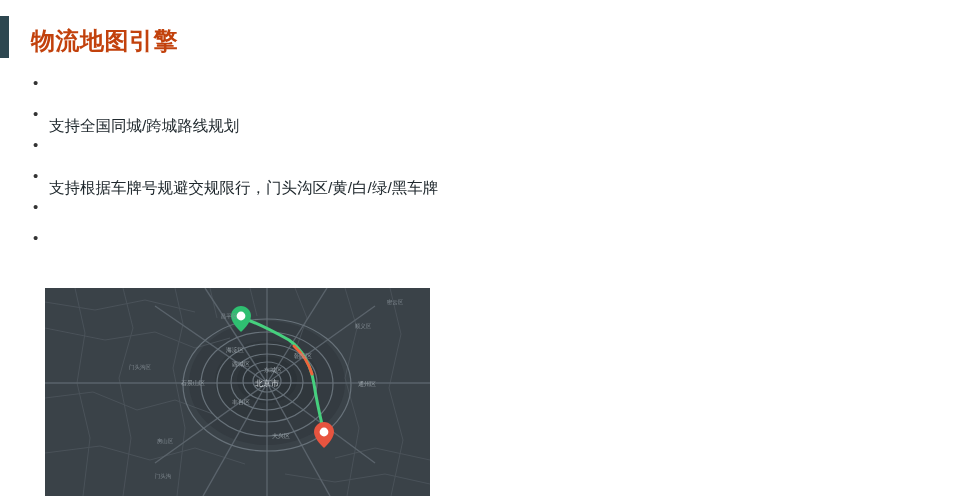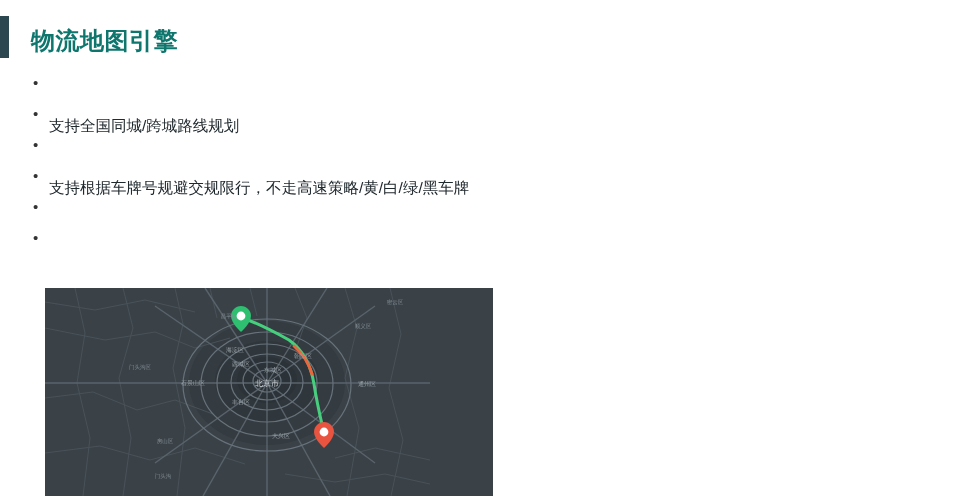--- a/index.html
+++ b/index.html
@@ -27,21 +27,21 @@
   }
   .title-bar {
     width: 9px;
     height: 42px;
     background: #2d4750;
     margin-right: 22px;
   }
   .title-text {
     font-size: 24px;
     font-weight: bold;
-    color: #0f766e;
+    color: #c2410c;
     letter-spacing: 0.5px;
     margin-top: 8px;
   }
   .bullets {
     position: absolute;
     left: 30px;
     top: 72px;
     width: 890px;
   }
   .bullet {
@@ -63,21 +63,21 @@
     font-size: 15.5px;
     color: #20292e;
     line-height: 22px;
     white-space: nowrap;
     margin-top: 43px;
   }
   .map-wrap {
     position: absolute;
     left: 45px;
     top: 288px;
-    width: 448px;
+    width: 385px;
     height: 208px;
     overflow: hidden;
     background: #3a4248;
     text-align: center;
   }
   .map-svg {
     display: block;
   }
   .map-label {
     font-family: "Liberation Sans", sans-serif;
@@ -106,21 +106,21 @@
   <div class="bullets">
     <div class="bullet">
       <div class="bullet-dot">•</div>
       <div class="bullet-text">支持全国同城/跨城路线规划</div>
     </div>
     <div class="bullet">
       <div class="bullet-dot">•</div>
     </div>
     <div class="bullet">
       <div class="bullet-dot">•</div>
-      <div class="bullet-text">支持根据车牌号规避交规限行，不走高速策略/黄/白/绿/黑车牌</div>
+      <div class="bullet-text">支持根据车牌号规避交规限行，门头沟区/黄/白/绿/黑车牌</div>
     </div>
     <div class="bullet">
       <div class="bullet-dot">•</div>
     </div>
     <div class="bullet">
       <div class="bullet-dot">•</div>
     </div>
     <div class="bullet">
       <div class="bullet-dot">•</div>
     </div>

